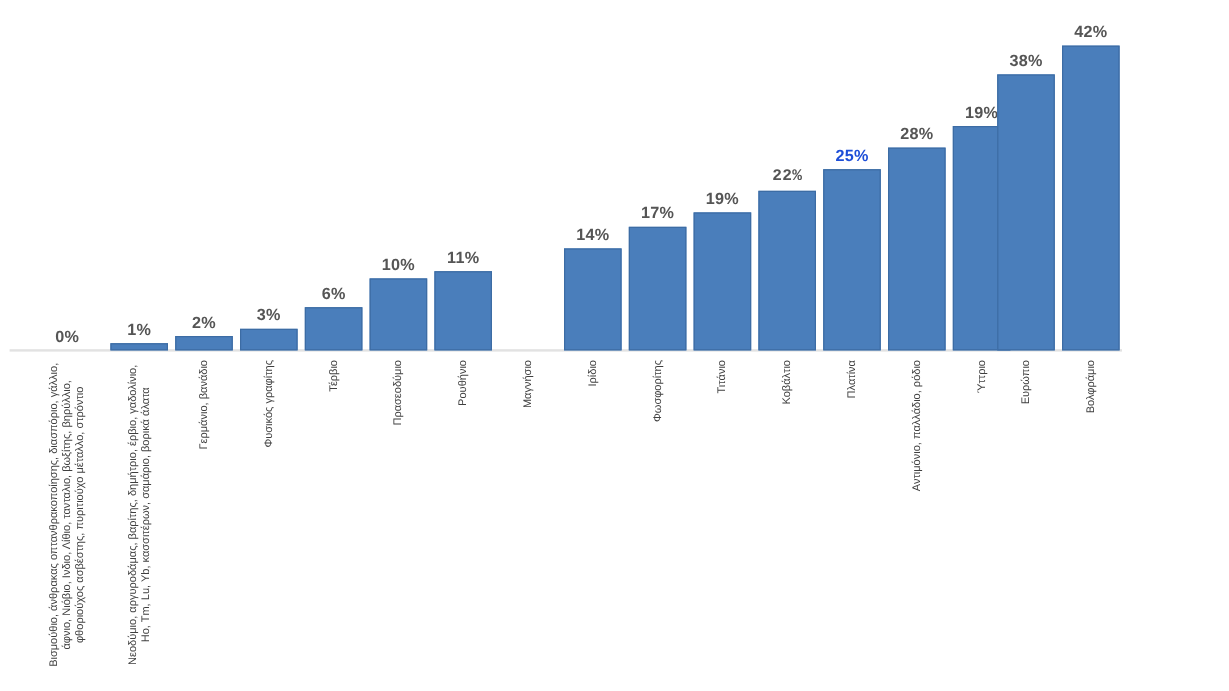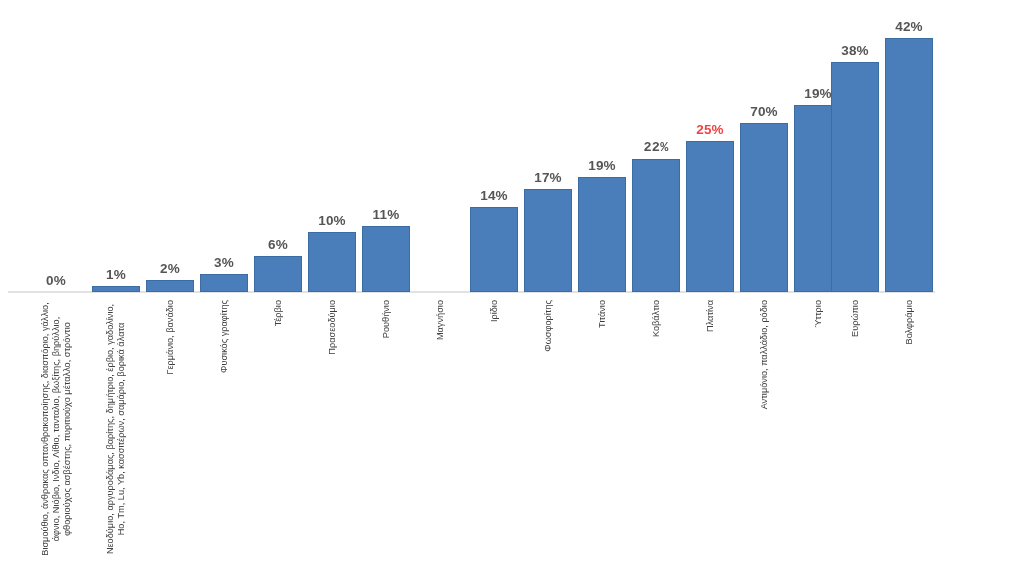--- a/index.html
+++ b/index.html
@@ -141,25 +141,25 @@
     </div>
     <div class="bar-slot" style="left:578px;">
       <div class="bar-value" style="bottom: 119px; color: rgb(85, 85, 85); margin-top: 29px;">19%</div>
       <div class="bar-rect" style="height: 115px; background: rgb(74, 126, 187); border-color: rgb(60, 108, 164);"></div>
     </div>
     <div class="bar-slot" style="left:632px;">
       <div class="bar-value" style="bottom: 137px; color: rgb(85, 85, 85); font-family: Liberation Mono, monospace;">22%</div>
       <div class="bar-rect" style="height: 133px; background: rgb(74, 126, 187); border-color: rgb(60, 108, 164);"></div>
     </div>
     <div class="bar-slot" style="left:686px;">
-      <div class="bar-value" style="bottom: 155px; color: #ef4444;">25%</div>
+      <div class="bar-value" style="bottom: 155px; color: #1d4ed8;">25%</div>
       <div class="bar-rect" style="height: 151px; background: rgb(74, 126, 187); border-color: rgb(60, 108, 164);"></div>
     </div>
     <div class="bar-slot" style="left:740px;">
-      <div class="bar-value" style="bottom: 173px; color: rgb(85, 85, 85);">70%</div>
+      <div class="bar-value" style="bottom: 173px; color: rgb(85, 85, 85);">28%</div>
       <div class="bar-rect" style="height: 169px; background: rgb(74, 126, 187); border-color: rgb(60, 108, 164);"></div>
     </div>
     <div class="bar-slot" style="left:794px;">
       <div class="bar-value" style="bottom: 191px; color: rgb(85, 85, 85);">19%</div>
       <div class="bar-rect" style="height: 187px; background: rgb(74, 126, 187); border-color: rgb(60, 108, 164);"></div>
     </div>
     <div class="bar-slot" style="left:831px;">
       <div class="bar-value" style="bottom: 234px; color: rgb(85, 85, 85);">38%</div>
       <div class="bar-rect" style="height: 230px; background: rgb(74, 126, 187); border-color: rgb(60, 108, 164);"></div>
     </div>

